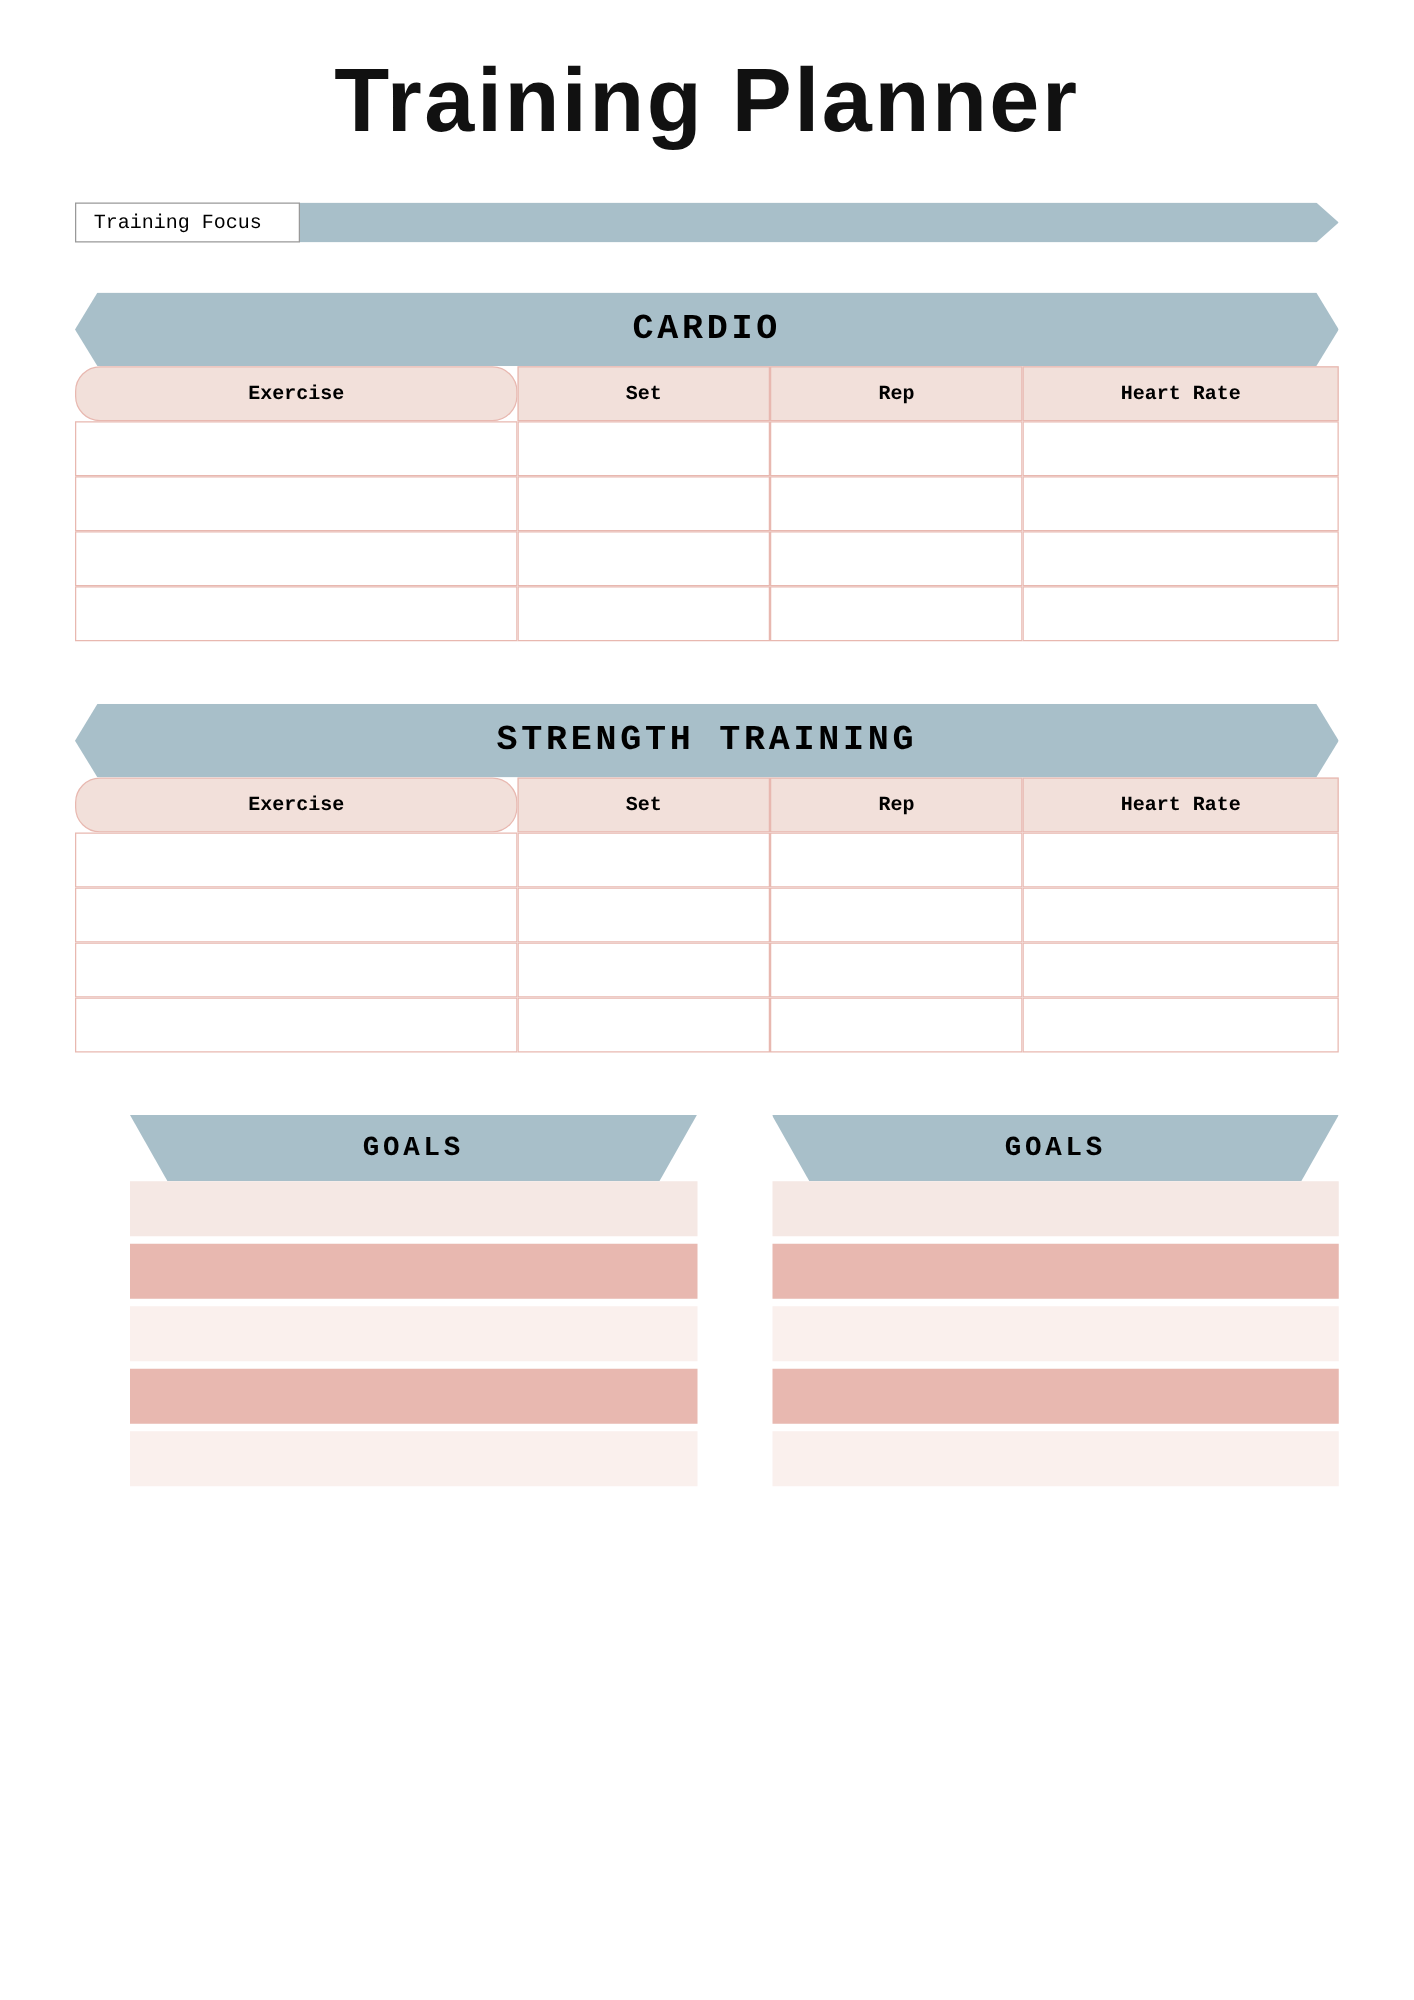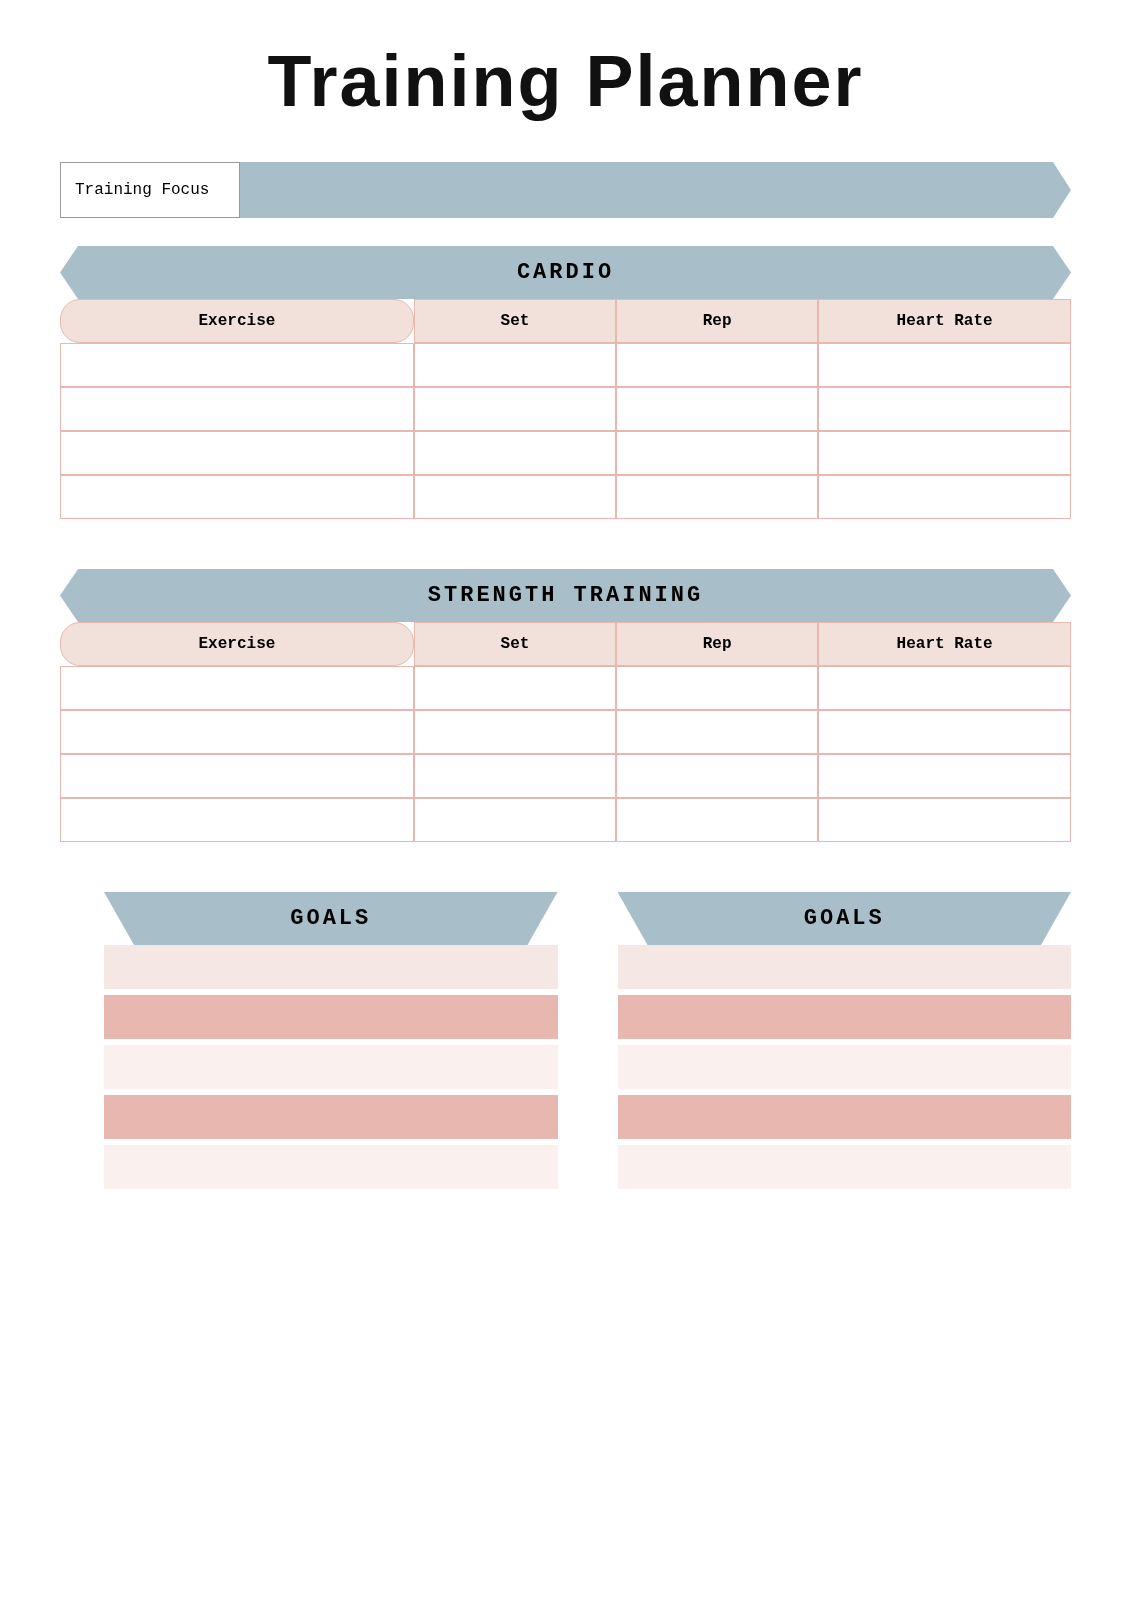--- a/index.html
+++ b/index.html
@@ -23,22 +23,22 @@
       font-family: 'Arial Black', Arial, sans-serif;
       letter-spacing: 2px;
       margin-bottom: 40px;
       color: #111;
     }
 
     
     .training-focus-row {
       display: flex;
       align-items: stretch;
-      margin-bottom: 28px;
-      height: 56px;
+      margin-bottom: 40px;
+      height: 32px;
     }
 
     .training-focus-label {
       border: 1.5px solid #999;
       padding: 6px 14px;
       font-size: 16px;
       font-family: 'Courier New', Courier, monospace;
       white-space: nowrap;
       display: flex;
       align-items: center;
@@ -51,21 +51,21 @@
       background: #a8bfc9;
       clip-path: polygon(0 0, calc(100% - 18px) 0, 100% 50%, calc(100% - 18px) 100%, 0 100%);
     }
 
     
     .section-header {
       position: relative;
       background: #a8bfc9;
       text-align: center;
       padding: 14px 40px;
-      font-size: 22px;
+      font-size: 28px;
       font-weight: 700;
       letter-spacing: 3px;
       font-family: 'Courier New', Courier, monospace;
       margin-bottom: 0;
       clip-path: polygon(18px 0, calc(100% - 18px) 0, 100% 50%, calc(100% - 18px) 100%, 18px 100%, 0 50%);
     }
 
     
     .section-table {
       width: 100%;

